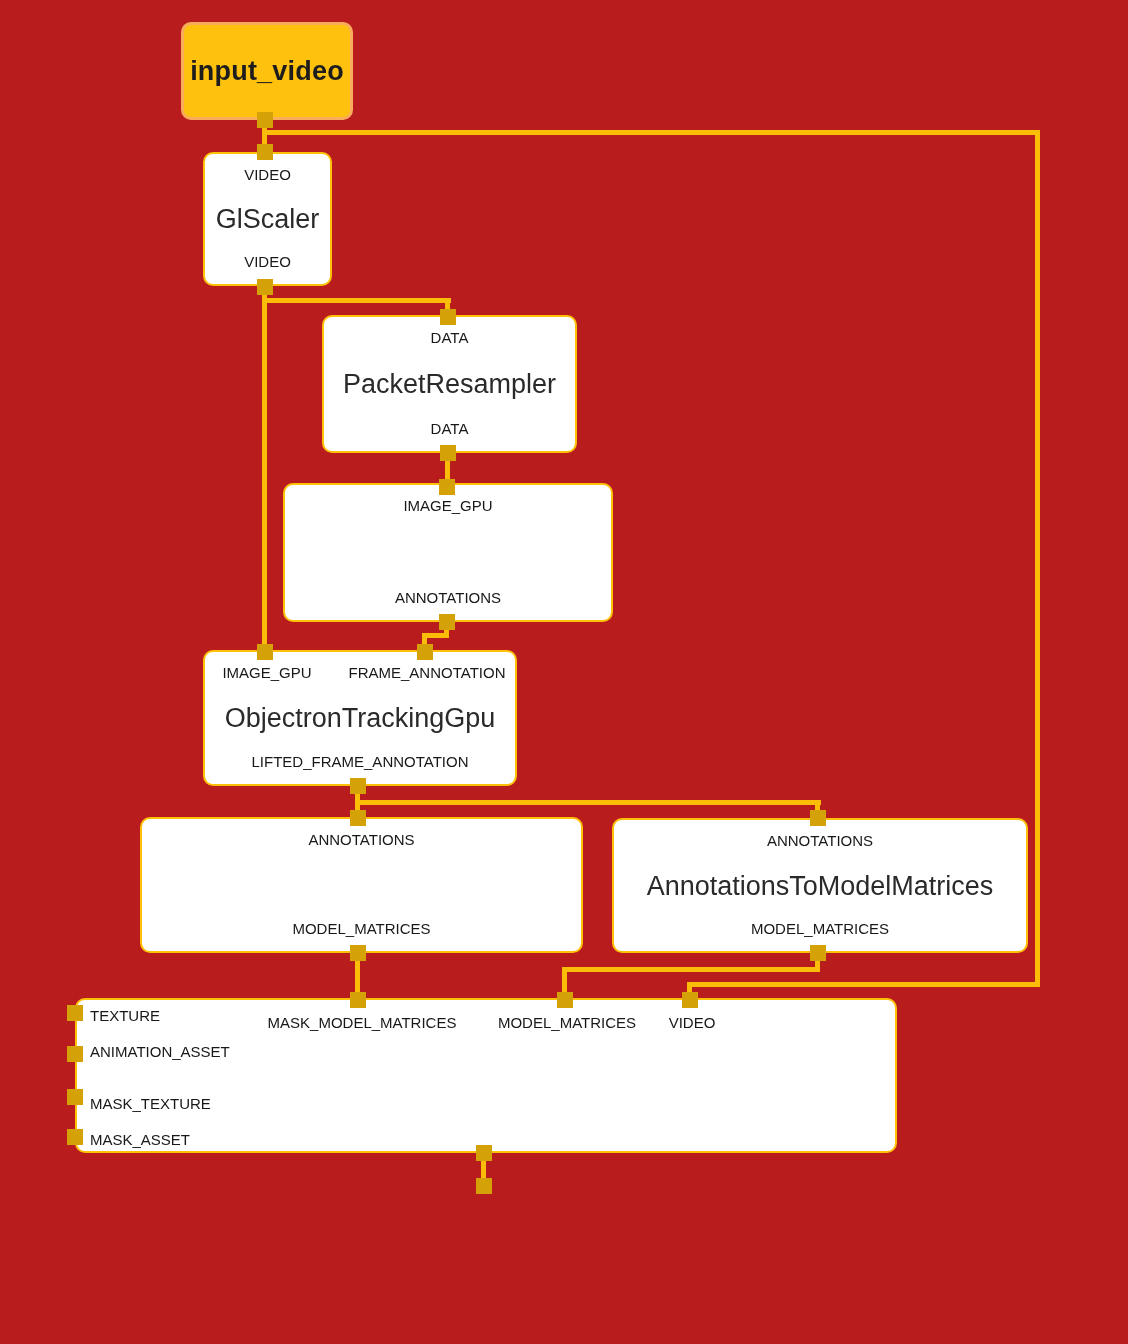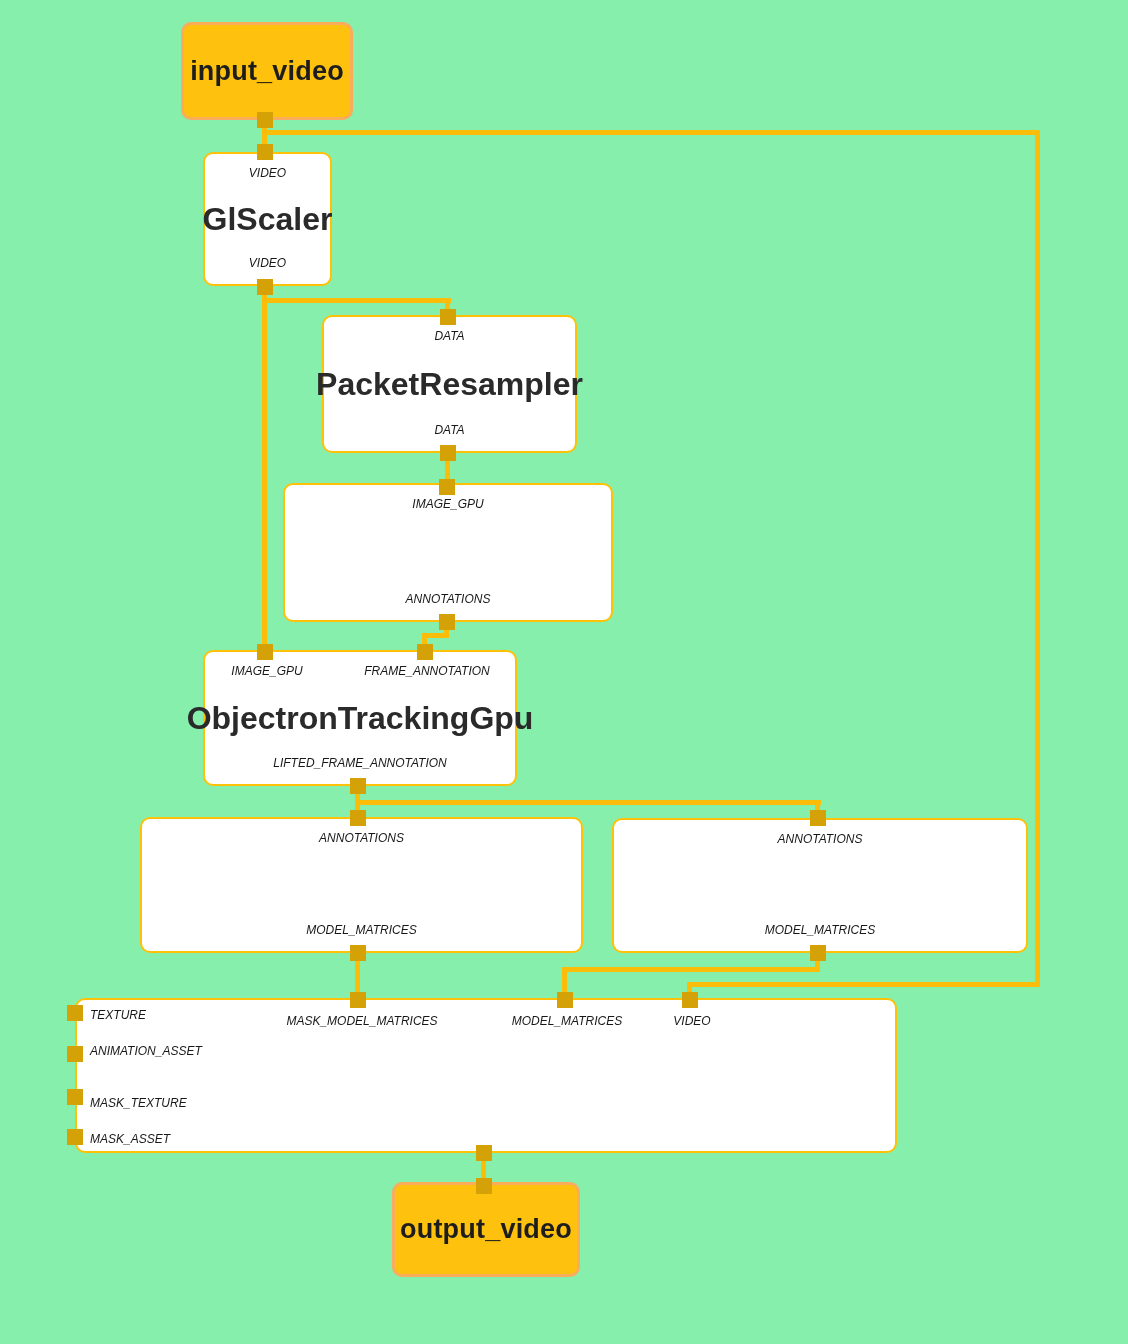--- a/index.html
+++ b/index.html
@@ -1,17 +1,17 @@
 <!DOCTYPE html>
 <html style="--edge: #FCBD09; --port: #D4A106; --nodeborder: #FFC107; --streamfill: #FEC10D; --streamborder: #F9AC5C; --titlecolor: #2a2a2a; --labelcolor: #181818;"><head>
 <meta charset="utf-8">
 <style>
   html,body{margin:0;padding:0;background:#ffffff;}
   .canvas{
-    position:relative;width:1128px;height:1344px;background:#86efac;
+    position:relative;width:1128px;height:1344px;background:#b91c1c;
     font-family:"Liberation Sans","DejaVu Sans",sans-serif;overflow:hidden;
   }
   .edge{position:absolute;background:var(--edge,#FCBD09);}
   .portsq{
     position:absolute;width:16px;height:16px;margin:-8px 0 0 -8px;
     background:var(--port,#D4A106);
   }
   .node{
     position:absolute;background:#ffffff;border:2px solid var(--nodeborder,#FFC107);
     border-radius:10px;box-sizing:border-box;
@@ -19,27 +19,26 @@
   .stream{
     position:absolute;background:var(--streamfill,#FEC10D);
     border:3px solid var(--streamborder,#F9AC5C);border-radius:10px;
     box-sizing:border-box;display:flex;align-items:center;justify-content:center;
   }
   .stream .stitle{
     font-size:27px;font-weight:bold;color:#1d1d1d;letter-spacing:0.2px;
   }
   .ntitle{
     position:absolute;left:50%;top:50%;transform:translate(-50%,-50%);
-    font-size:32px;font-weight:bold;color:var(--titlecolor,#2a2a2a);
+    font-size:27px;font-weight:normal;color:var(--titlecolor,#2a2a2a);
     white-space:nowrap;
   }
   .plabel{
-    position:absolute;font-size:12px;color:var(--labelcolor,#181818);
+    position:absolute;font-size:15px;color:var(--labelcolor,#181818);
     white-space:nowrap;
-    font-style:italic;
   }
   .plabel.ctr{transform:translateX(-50%);}
   .plabel.topl{top:12px;left:50%;}
   .plabel.botl{bottom:14px;left:50%;}
   .plabel.leftl{transform:translateY(-50%);left:13px;}
 </style>
 </head>
 <body>
 
 <div class="canvas">
@@ -104,36 +103,34 @@
     <span class="plabel botl ctr">LIFTED_FRAME_ANNOTATION</span>
   </div>
 
   <div class="node" style="left:140px;top:817px;width:443px;height:136px">
     <span class="plabel topl ctr">ANNOTATIONS</span>
     <span class="plabel botl ctr">MODEL_MATRICES</span>
   </div>
 
   <div class="node" style="left:612px;top:818px;width:416px;height:135px">
     <span class="plabel topl ctr">ANNOTATIONS</span>
+    <span class="ntitle">AnnotationsToModelMatrices</span>
     <span class="plabel botl ctr">MODEL_MATRICES</span>
   </div>
 
   <div class="node" style="left:75px;top:998px;width:822px;height:155px">
     <span class="plabel ctr" style="top:14px;left:285px">MASK_MODEL_MATRICES</span>
     <span class="plabel ctr" style="top:14px;left:490px">MODEL_MATRICES</span>
     <span class="plabel ctr" style="top:14px;left:615px">VIDEO</span>
     <span class="plabel leftl" style="top:15px">TEXTURE</span>
     <span class="plabel leftl" style="top:51px">ANIMATION_ASSET</span>
     <span class="plabel leftl" style="top:103px">MASK_TEXTURE</span>
     <span class="plabel leftl" style="top:139px">MASK_ASSET</span>
   </div>
 
-  <div class="stream" style="left:392px;top:1182px;width:188px;height:95px">
-    <span class="stitle">output_video</span>
-  </div>
 
   <div class="portsq" style="left:265px;top:120px"></div>
   <div class="portsq" style="left:265px;top:152px"></div>
   <div class="portsq" style="left:265px;top:287px"></div>
   <div class="portsq" style="left:448px;top:317px"></div>
   <div class="portsq" style="left:448px;top:453px"></div>
   <div class="portsq" style="left:447px;top:487px"></div>
   <div class="portsq" style="left:447px;top:622px"></div>
   <div class="portsq" style="left:265px;top:652px"></div>
   <div class="portsq" style="left:425px;top:652px"></div>

